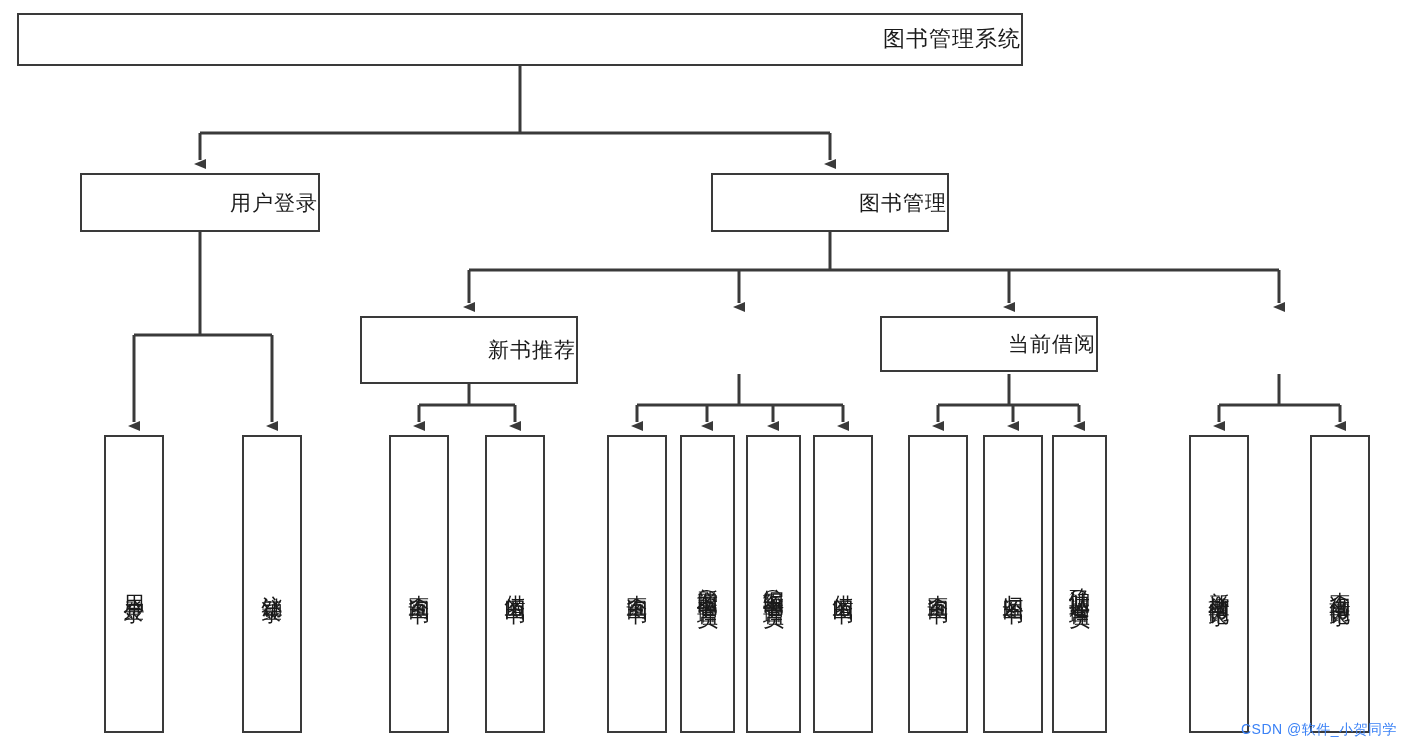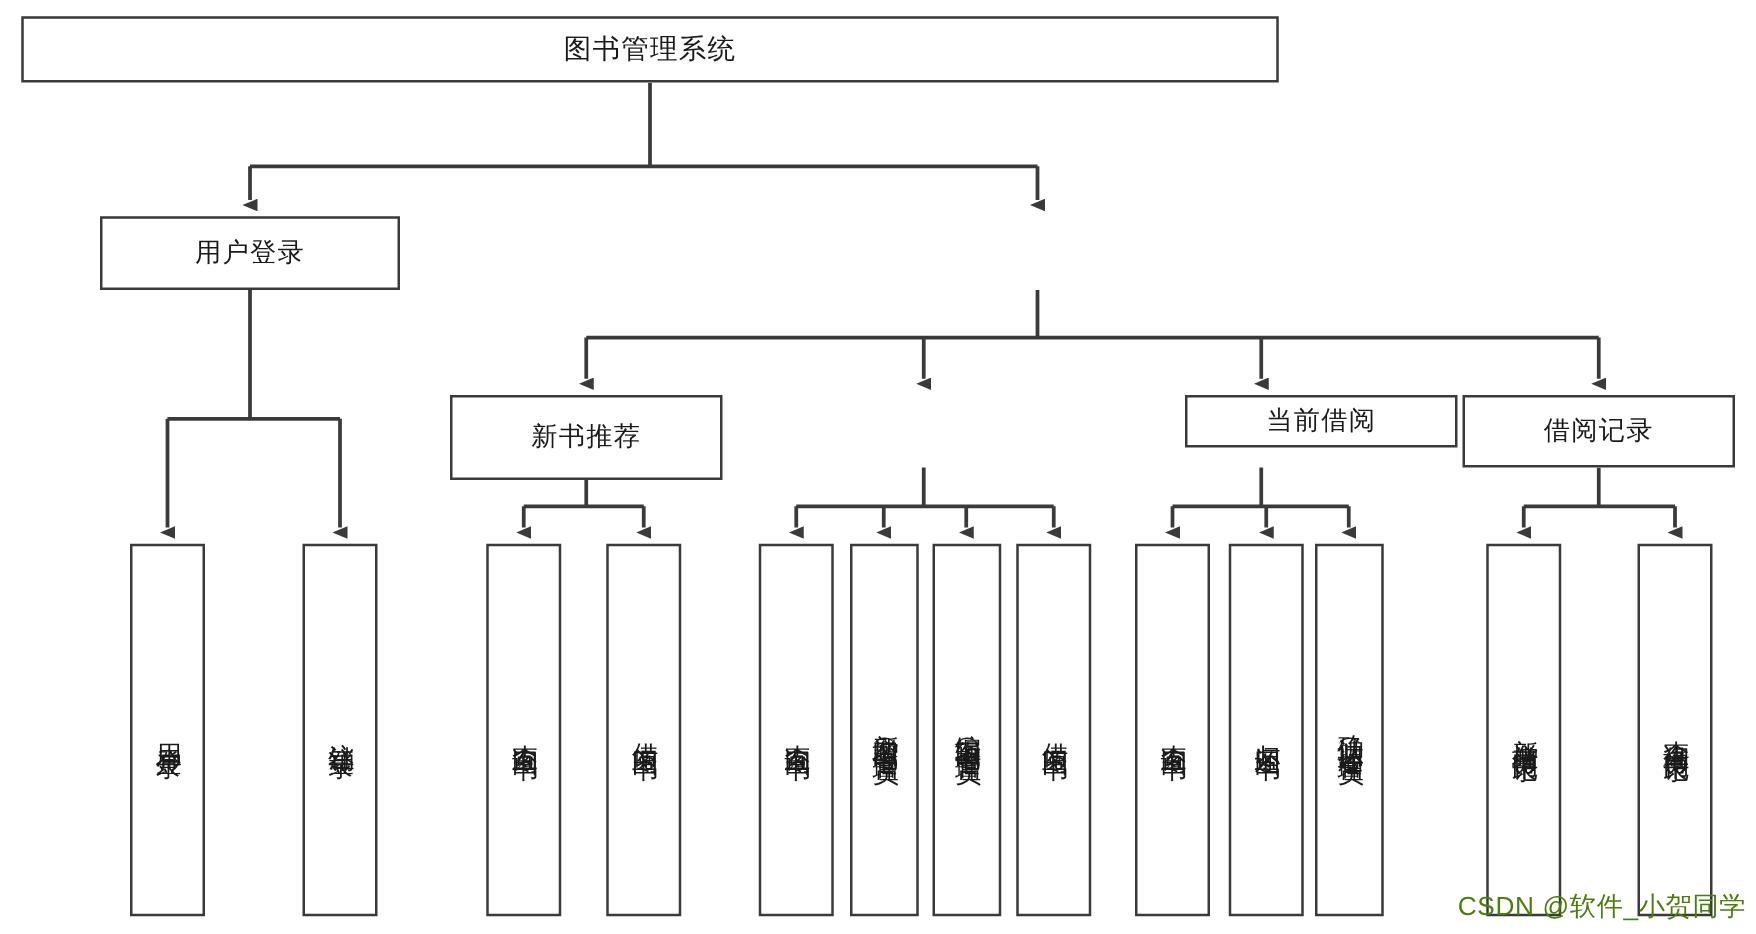--- a/index.html
+++ b/index.html
@@ -35,20 +35,21 @@
     align-items: center;
     justify-content: center;
     color: #1a1a1a;
     z-index: 2;
   }
   .node.horiz {
     font-size: 21px;
     letter-spacing: 1px;
     line-height: 1.2;
     white-space: nowrap;
+    justify-content: flex-end;
   }
   .node.root {
     font-size: 22px;
   }
   .node.vert {
     writing-mode: vertical-rl;
     text-orientation: upright;
     font-size: 21px;
     letter-spacing: 3px;
     line-height: 1.15;
@@ -58,22 +59,22 @@
   .node.vert .label {
     writing-mode: vertical-rl;
     text-orientation: upright;
     display: block;
     max-height: 100%;
   }
   .watermark {
     position: absolute;
     right: 8px;
     bottom: 8px;
-    font-size: 21px;
-    color: #4d7c0f;
+    font-size: 14px;
+    color: #3b82f6;
     letter-spacing: 0.5px;
     white-space: nowrap;
     z-index: 3;
     font-family: "Liberation Sans", "DejaVu Sans", sans-serif;
   }
 </style>
 </head>
 <body>
 
 <div id="diagram">
@@ -128,29 +129,29 @@
     </g>
   </svg>
 
   <div class="node horiz root" style="left:17px; top:13px; width:1006px; height:53px;">
     <span class="label">图书管理系统</span>
   </div>
 
   <div class="node horiz" style="left:80px; top:173px; width:240px; height:59px;">
     <span class="label">用户登录</span>
   </div>
+  <div class="node horiz" style="left:711px; top:173px; width:238px; height:59px;">
+    <span class="label">图书管理</span>
+  </div>
 
   <div class="node horiz" style="left:360px; top:316px; width:218px; height:68px;">
     <span class="label">新书推荐</span>
   </div>
-  <div class="node horiz" style="left:948px; top:316px; width:218px; height:42px;">
+  <div class="node horiz" style="left:880px; top:316px; width:218px; height:56px;">
     <span class="label">当前借阅</span>
-  </div>
-  <div class="node horiz" style="left:1170px; top:316px; width:218px; height:58px;">
-    <span class="label">借阅记录</span>
   </div>
 
   <div class="node vert" style="left:104px; top:435px; width:60px; height:298px;">
     <span class="label">用户登录</span>
   </div>
   <div class="node vert" style="left:242px; top:435px; width:60px; height:298px;">
     <span class="label">注销登录</span>
   </div>
 
   <div class="node vert" style="left:389px; top:435px; width:60px; height:298px;">

